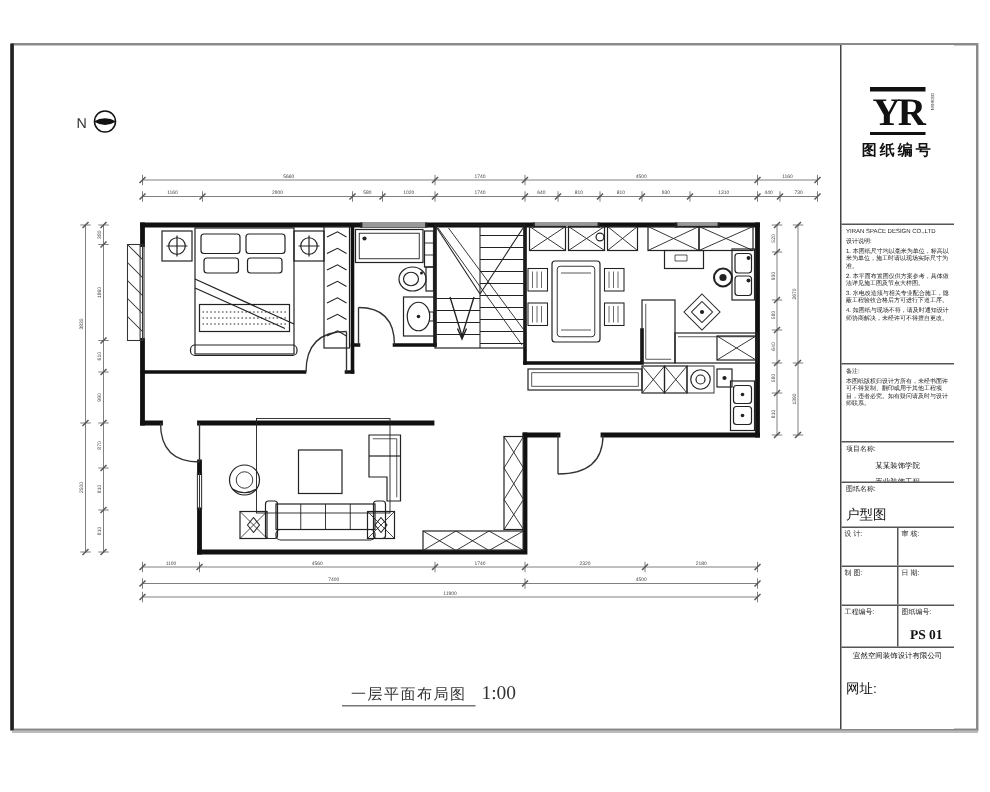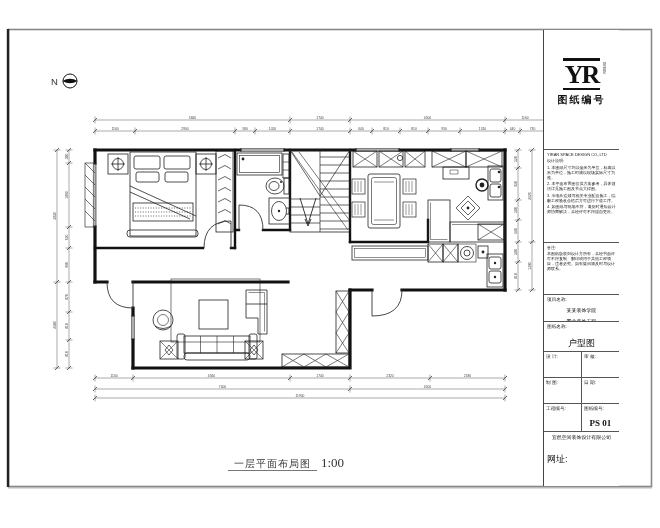--- a/index.html
+++ b/index.html
@@ -1,20 +1,20 @@
 <!DOCTYPE html>
 <html><head>
 <meta charset="utf-8">
 <style>
   html,body{margin:0;padding:0;background:#ffffff;}
   body{font-family:"Liberation Sans","DejaVu Sans",sans-serif;color:#222;}
   #sheet{position:relative;width:660px;height:528px;background:#fff;overflow:hidden;}
   #plan-svg{position:absolute;left:0;top:0;}
   
-  #titleblock{position:absolute;left:543px;top:30px;width:76px;height:456px;
+  #titleblock{position:absolute;left:560px;top:30px;width:76px;height:456px;
     border-left:1px solid #444;box-sizing:border-box;background:#fff;}
   .tb-row{box-sizing:border-box;border-bottom:1px solid #555;overflow:hidden;position:relative;}
   .tb-logo{height:120px;text-align:center;}
   .logo-box{display:inline-block;margin-top:28px;position:relative;}
   .logo-yr{font-family:"Liberation Serif","DejaVu Serif",serif;font-weight:bold;
     font-size:26px;line-height:26px;letter-spacing:-2px;color:#111;
     border-top:3px solid #111;border-bottom:2px solid #111;padding:1px 2px 0 2px;}
   .logo-side{position:absolute;right:-6px;top:4px;font-size:5px;transform:scale(.6);
     transform-origin:right top;letter-spacing:0;color:#111;writing-mode:vertical-rl;}
   .logo-sub{font-size:10px;font-weight:bold;letter-spacing:2px;margin-top:3px;color:#111;}
@@ -22,21 +22,21 @@
   .tb-remark{height:52px;padding:2px 3px;}
   .tb-project{height:27px;padding:1px 3px;}
   .tb-dwg{height:30px;padding:1px 3px;}
   .tb-grid{height:80px;padding:0;}
   .tb-footer{height:54px;border-bottom:none;padding:2px 3px;}
   .tiny{font-size:8px;line-height:10px;transform:scale(.5);transform-origin:0 0;width:200%;color:#222;}
   .tiny p{margin:0 0 3px 0;}
   .lbl{font-size:8px;transform:scale(.58);transform-origin:0 0;width:172%;color:#222;}
   .center-sm{font-size:8px;transform:scale(.62);transform-origin:0 0;width:161%;
     text-align:center;color:#111;}
-  .dwg-name{font-size:9px;text-align:center;margin-top:3px;color:#111;}
+  .dwg-name{font-size:9px;text-align:left;margin-top:3px;color:#111;}
   .grid-row{display:flex;border-bottom:1px solid #555;box-sizing:border-box;}
   .grid-cell{flex:1;box-sizing:border-box;padding:1px 2px;overflow:hidden;}
   .grid-cell+.grid-cell{border-left:1px solid #555;}
   .gr1,.gr2{height:26px;}
   .gr3{height:28px;border-bottom:none;}
   .dwg-no{font-size:9px;font-weight:bold;color:#111;text-align:center;margin-top:2px;
     font-family:"Liberation Serif","DejaVu Serif",serif;}
   .web{font-size:9px;color:#111;margin-top:8px;}
   
   #sheet-title{position:absolute;left:0;top:453px;width:572px;text-align:center;}

